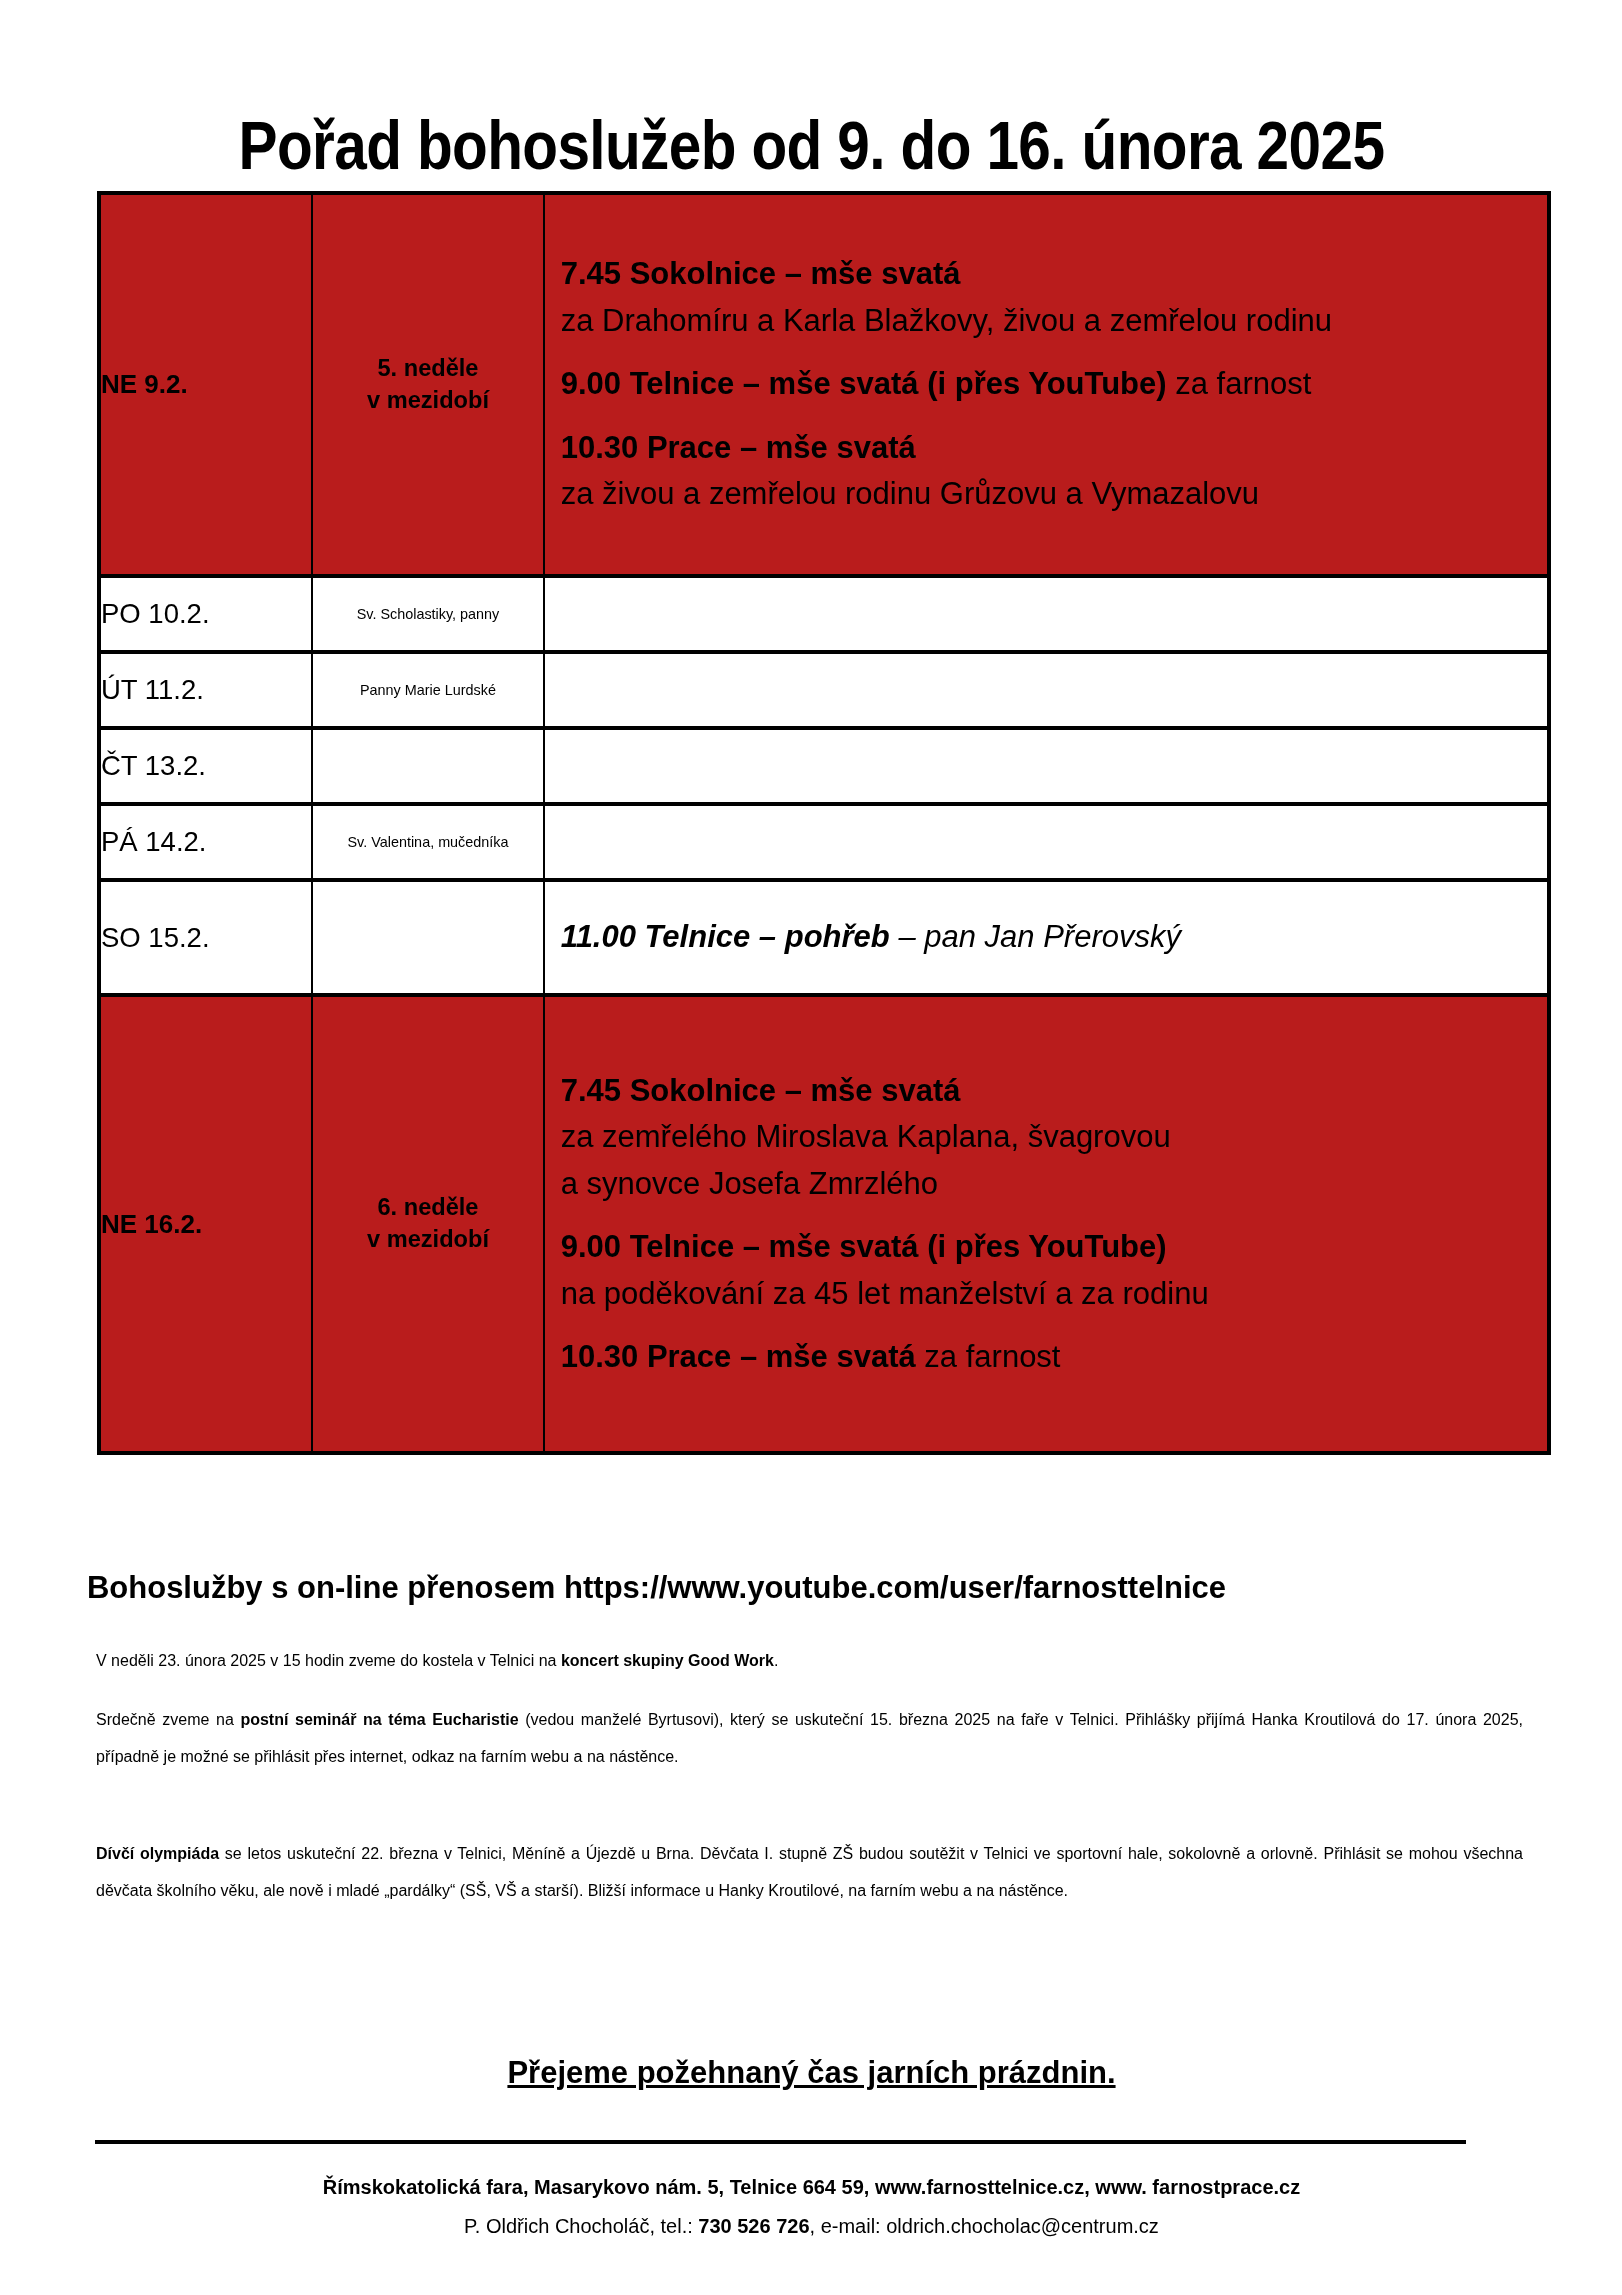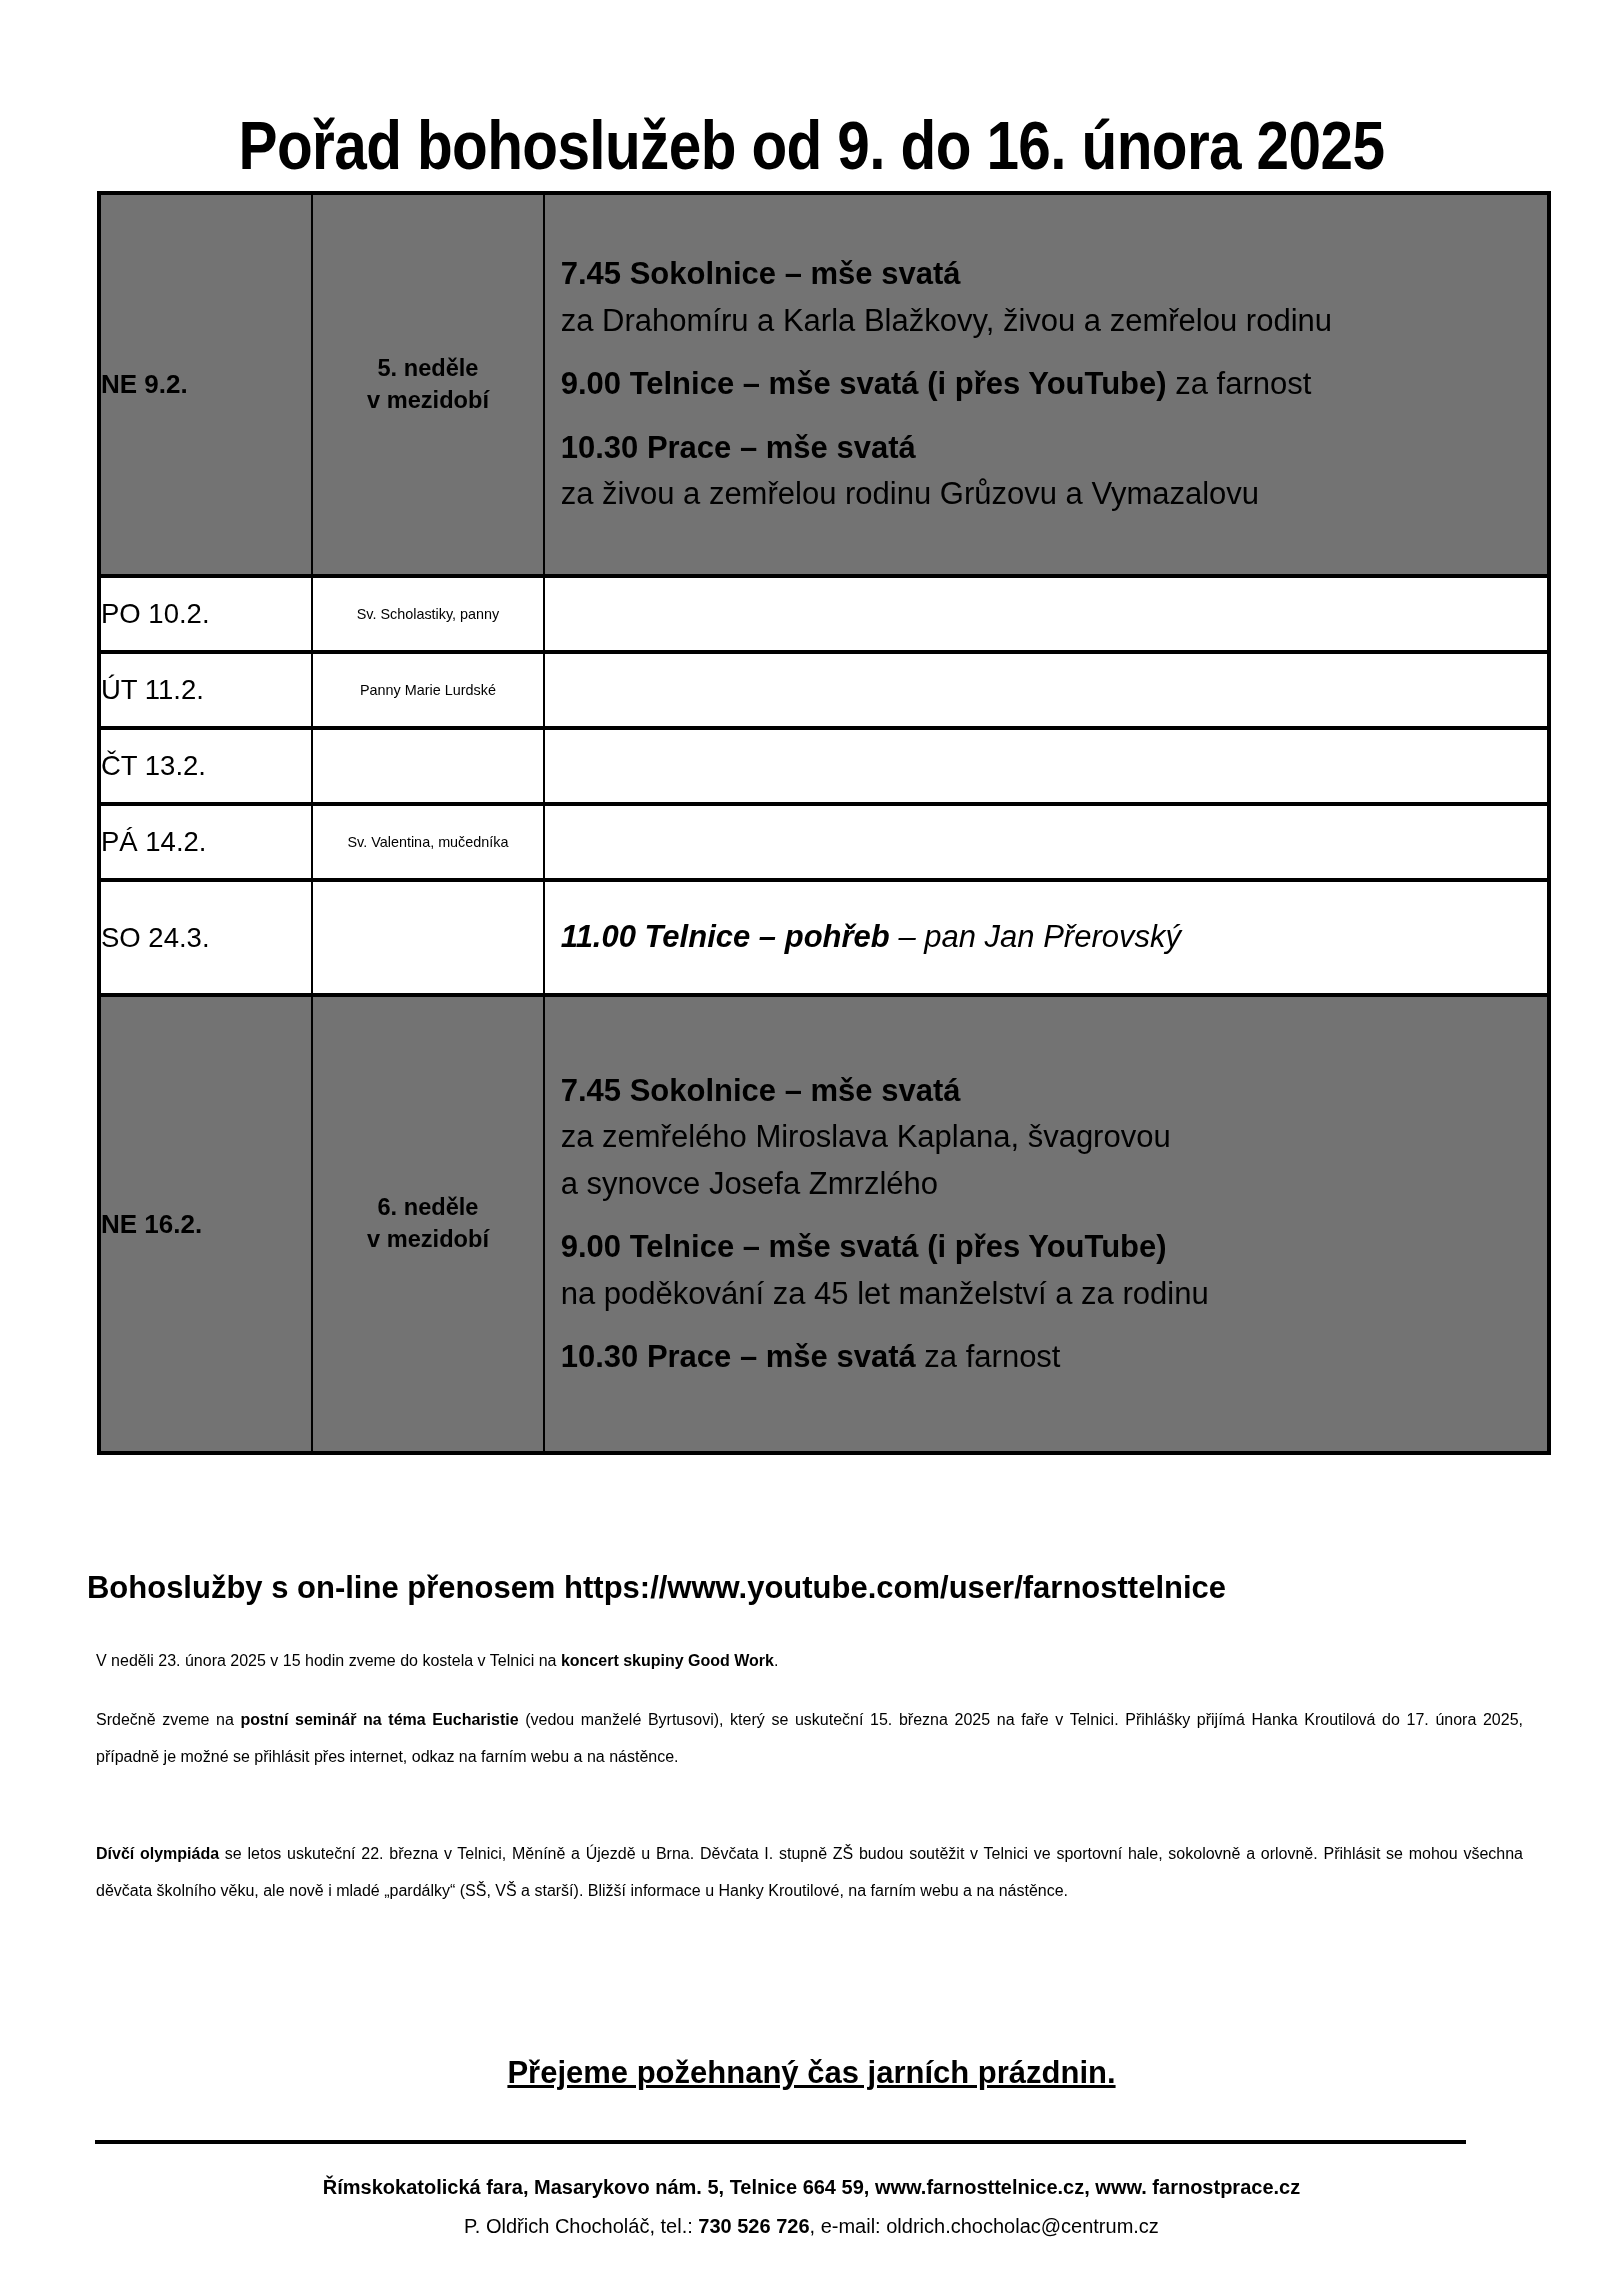--- a/index.html
+++ b/index.html
@@ -1,21 +1,21 @@
 <!DOCTYPE html>
 <html style="font-size:10.5px"><head>
 <meta charset="utf-8">
 <style>
   html, body { margin: 0; padding: 0; background: #ffffff; }
   body { width: 1623px; height: 2295px; position: relative; font-family: "Liberation Sans", "DejaVu Sans", sans-serif; color: #000; overflow: hidden; }
   .title { position: absolute; left: 0; top: 108px; width: 1623px; text-align: center; font-weight: bold; font-size: 68px; letter-spacing: -0.7px; line-height: 1.1; transform: scaleX(0.86); transform-origin: 811px 0; }
   table.sched { position: absolute; left: 97px; top: 191px; width: 1454px; border-collapse: collapse; border: 4.6px solid #000; table-layout: fixed; }
   table.sched td { border-left: 2px solid #000; border-right: 2px solid #000; border-top: 4.6px solid #000; border-bottom: 4.6px solid #000; vertical-align: middle; padding: 0; }
   col.c1 { width: 213px; } col.c2 { width: 232px; } col.c3 { width: auto; }
-  tr.sun td { background: #737373; }
+  tr.sun td { background: #b91c1c; }
   td.day { text-align: left; font-size: 27.5px; }
   tr.sun td.day { font-weight: bold; font-size: 26px; }
   td.feast { text-align: center; font-size: 14.4px; }
   tr.sun td.feast { font-weight: bold; font-size: 23.6px; line-height: 1.35; }
   td.mass { padding: 19.6px 15.7px 19.6px 15.7px !important; font-size: 31px; line-height: 1.5; }
   .entry { margin: 6.5px 0 17px 0; }
   .entry:last-child { margin-bottom: 6.5px; }
   .b { font-weight: bold; }
   .i { font-style: italic; }
   .row-sm td { height: 72px; }
@@ -72,21 +72,21 @@
       <td class="day">ČT 13.2.</td>
       <td class="feast"></td>
       <td></td>
     </tr>
     <tr class="row-sm">
       <td class="day">PÁ 14.2.</td>
       <td class="feast">Sv. Valentina, mučedníka</td>
       <td></td>
     </tr>
     <tr class="row-so">
-      <td class="day">SO 24.3.</td>
+      <td class="day">SO 15.2.</td>
       <td class="feast"></td>
       <td class="mass" style="padding:0 15.7px !important;">
         <span class="b i">11.00 Telnice – pohřeb</span><span class="i"> – pan Jan Přerovský</span>
       </td>
     </tr>
     <tr class="sun" style="height:458px;">
       <td class="day">NE 16.2.</td>
       <td class="feast">
         <div>6. neděle</div>
         <div>v mezidobí</div>

